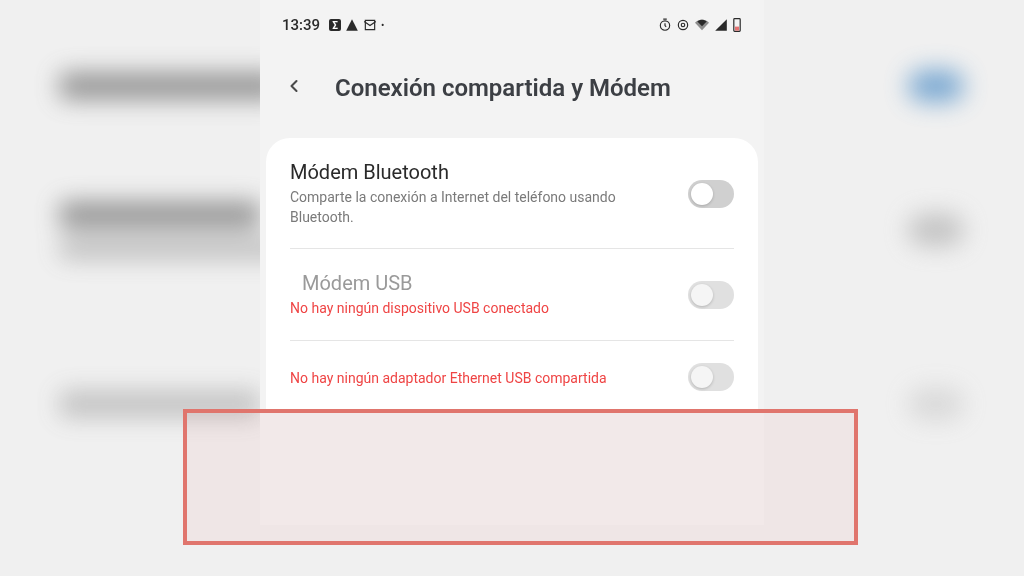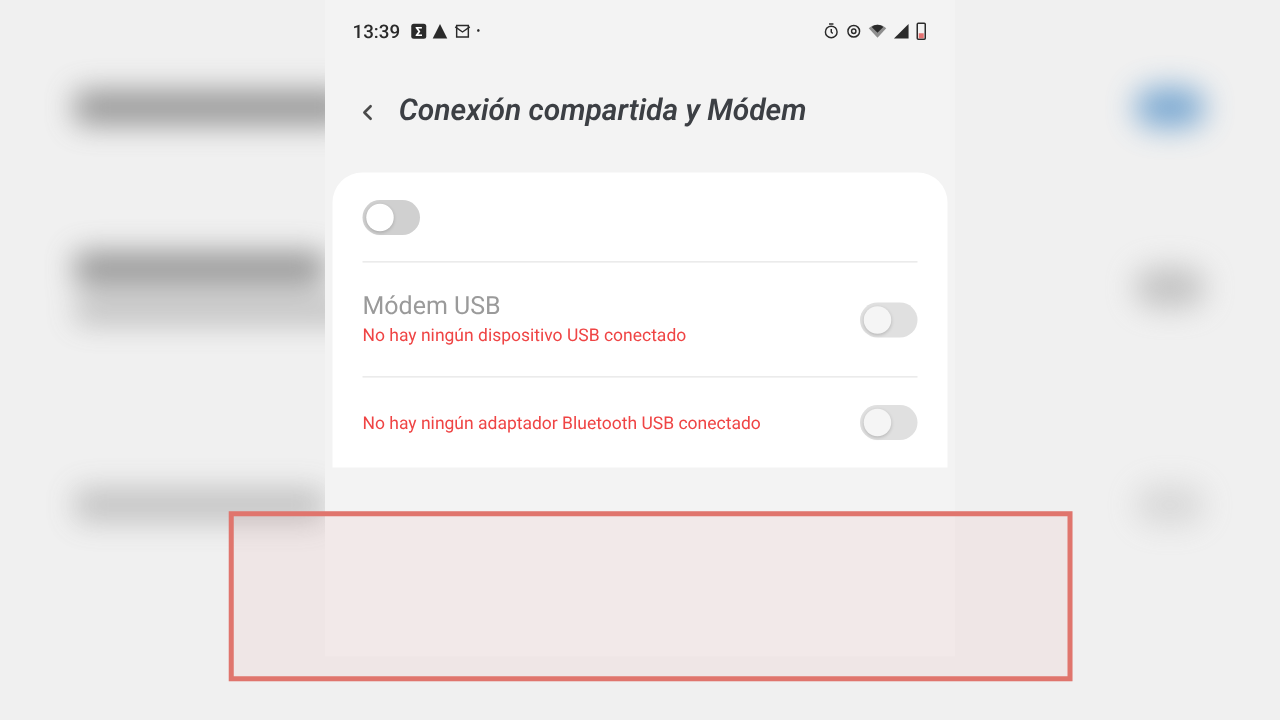--- a/index.html
+++ b/index.html
@@ -86,24 +86,23 @@
     }
     
     .status-right {
       display: flex;
       gap: 4px;
       align-items: center;
     }
     
     .header {
       display: flex;
-      align-items: flex-end;
+      align-items: flex-start;
       padding: 32px 22px 24px;
-      gap: 13px;
-      font-style: italic;
+      gap: 29px;
     }
     
     .back-btn {
       cursor: pointer;
       width: 24px;
       height: 24px;
       display: flex;
       align-items: center;
       justify-content: center;
     }
@@ -148,20 +147,21 @@
     }
     
     .setting-title {
       font-size: 20px;
       color: #2a2a2a;
       font-weight: 400;
     }
     
     .setting-title.disabled {
       color: #9a9a9a;
+      margin-left: 12px;
     }
     
     .setting-desc {
       font-size: 14px;
       color: #7a7a7a;
       margin-top: 4px;
       line-height: 1.4;
     }
     
     .setting-desc.disabled {
@@ -292,38 +292,42 @@
           <polyline points="15 18 9 12 15 6"></polyline>
         </svg>
     </div>
     <div class="header-title">Conexión compartida y Módem</div>
   </div>
 
   <div class="settings-panel">
 
 
     <div class="setting-row">
+      <div class="setting-content">
+        <div class="setting-title">Módem Bluetooth</div>
+        <div class="setting-desc">Comparte la conexión a Internet del teléfono usando Bluetooth.</div>
+      </div>
       <div class="toggle">
         <div class="toggle-knob"></div>
       </div>
     </div>
 
     <div class="setting-row">
       <div class="setting-content">
         <div class="setting-title disabled">Módem USB</div>
         <div class="setting-desc disabled">No hay ningún dispositivo USB conectado</div>
       </div>
       <div class="toggle disabled">
         <div class="toggle-knob"></div>
       </div>
     </div>
 
     <div class="setting-row">
       <div class="setting-content">
-        <div class="setting-desc disabled">No hay ningún adaptador Bluetooth USB conectado</div>
+        <div class="setting-desc disabled">No hay ningún adaptador Ethernet USB compartida</div>
       </div>
       <div class="toggle disabled">
         <div class="toggle-knob"></div>
       </div>
     </div>
 
   </div>
 </div>
 
 <div class="highlight-box"></div>

